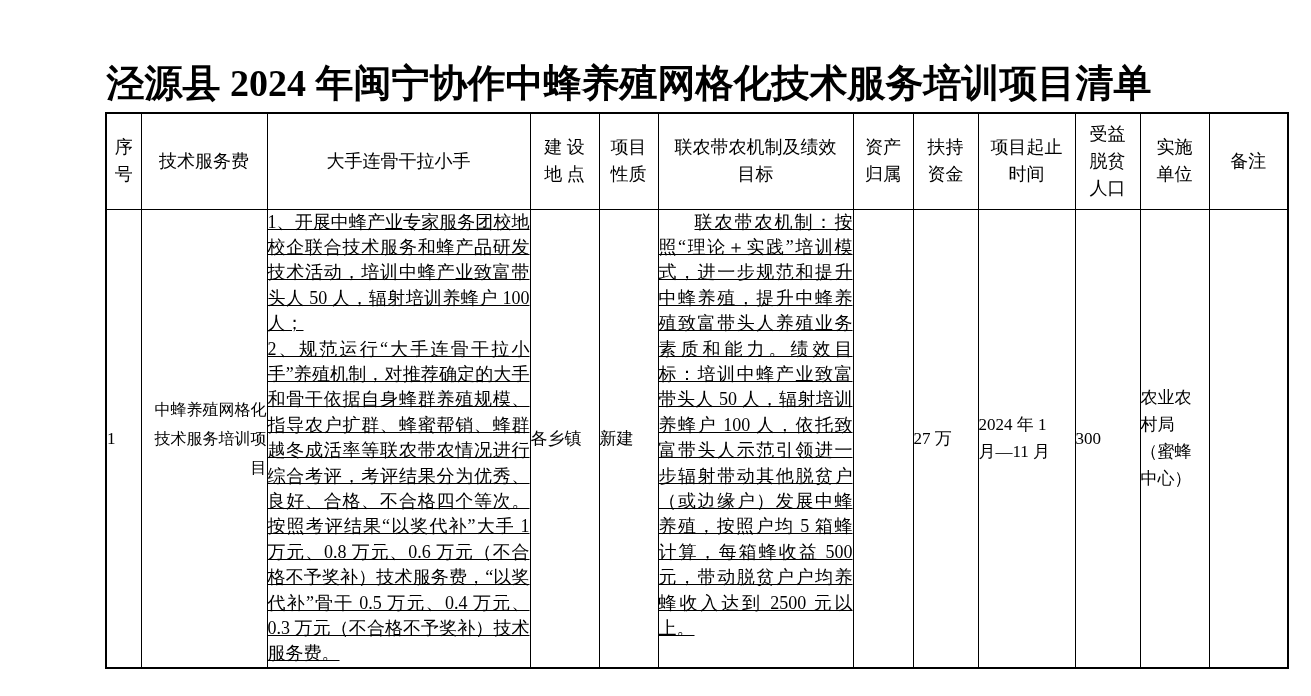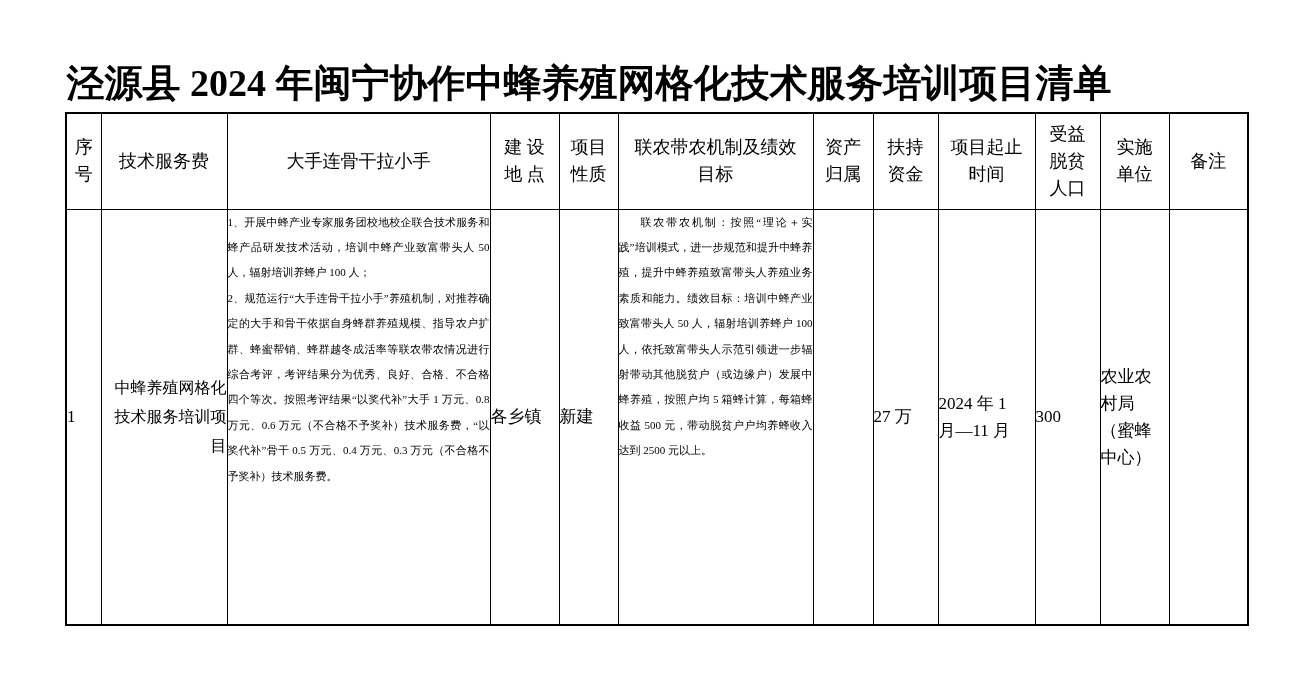--- a/index.html
+++ b/index.html
@@ -10,20 +10,21 @@
     height: 696px;
     overflow: hidden;
     font-family: "Liberation Serif", "DejaVu Serif", serif;
     color: #000000;
   }
   .page {
     position: relative;
     width: 1178px;
     height: 696px;
     background: #ffffff;
+    margin-left: 40px;
   }
   .doc-title {
     position: absolute;
     left: 0;
     right: 0;
     top: 58px;
     text-align: center;
     font-size: 38px;
     font-weight: bold;
     letter-spacing: 0px;
@@ -63,24 +64,25 @@
     line-height: 27px;
   }
   td.c-name {
     font-size: 16px;
     text-align: right;
     vertical-align: middle;
     padding: 0 10px 0 12px;
     line-height: 29px;
   }
   td.c-para {
-    font-size: 11px;
+    font-size: 18px;
     vertical-align: top;
     padding: 6px 7px 0 7px;
     line-height: 25.4px;
+    text-decoration: underline;
   }
   td.c-para p {
     margin: 0;
     text-align: justify;
     text-justify: inter-character;
   }
   td.c-para p.indent { text-indent: 2em; }
 </style>
 </head>
 <body>

